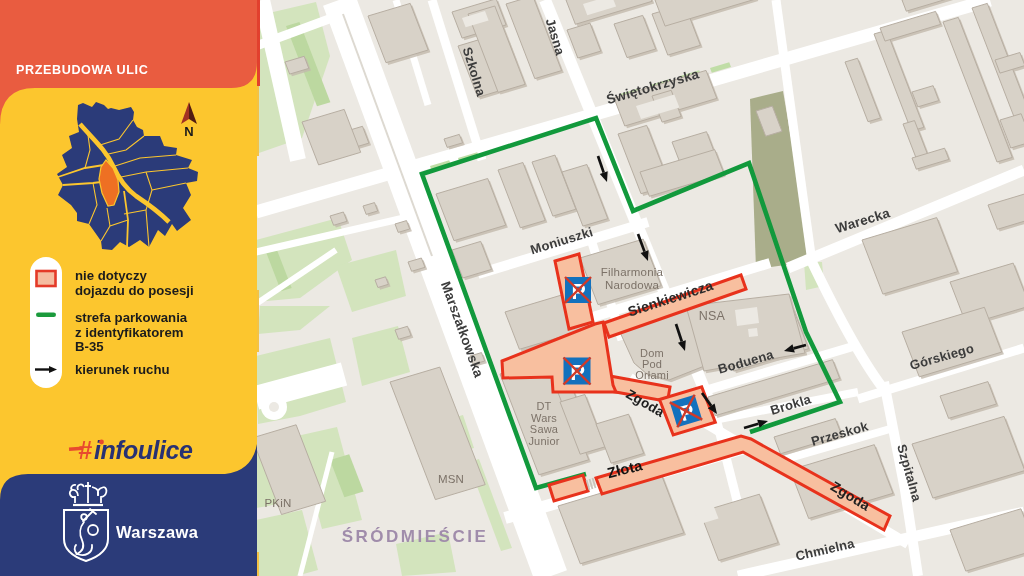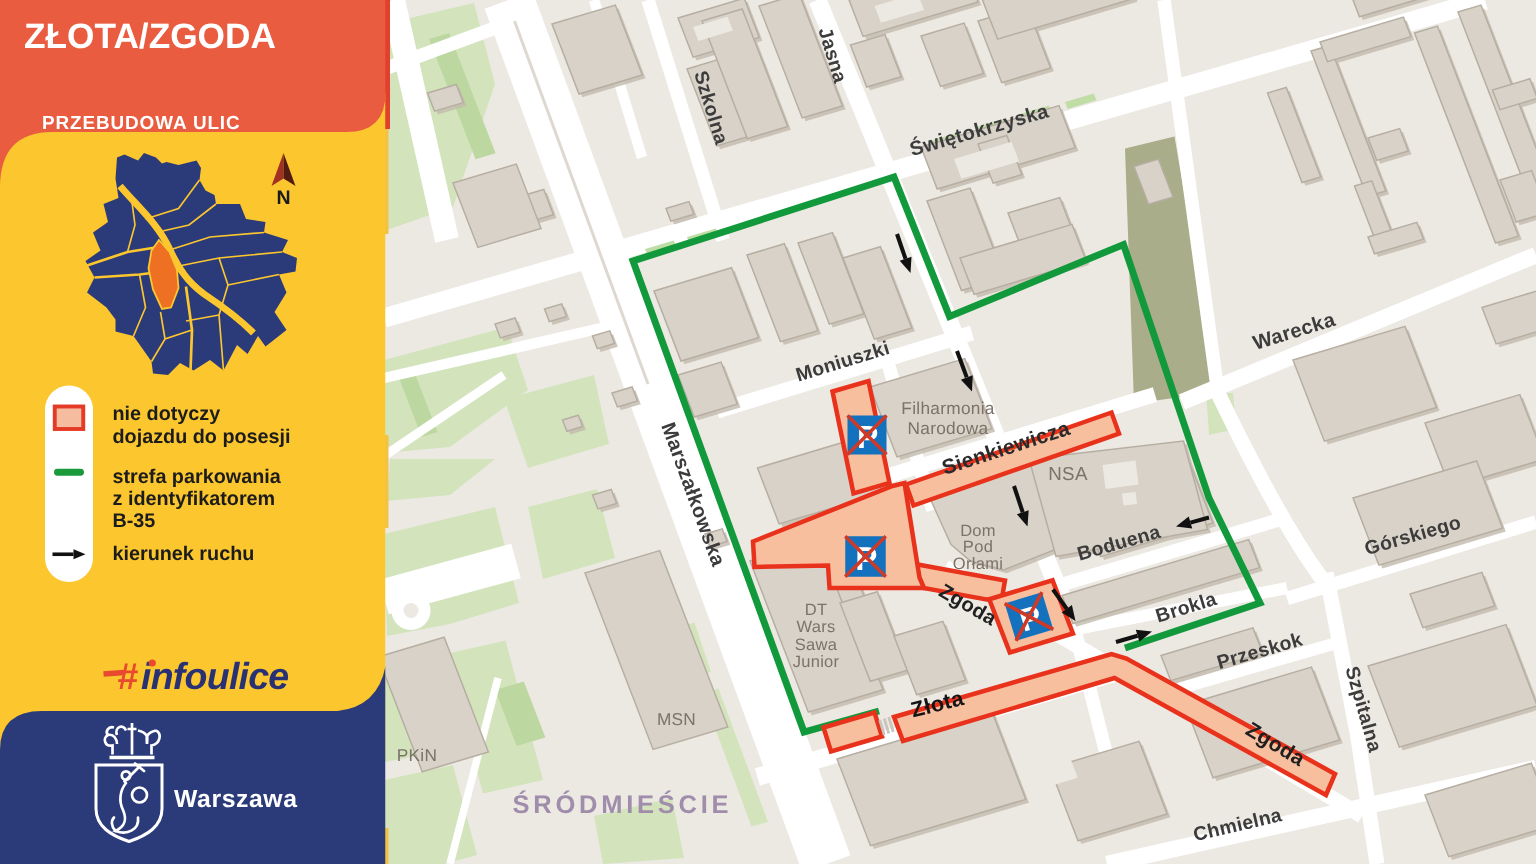--- a/index.html
+++ b/index.html
@@ -1,20 +1,20 @@
 <!DOCTYPE html>
 <html><head><meta charset="utf-8">
 <style>
 html,body{margin:0;padding:0;width:1024px;height:576px;overflow:hidden;background:#fff;
 font-family:"Liberation Sans", sans-serif;}
 #page{position:relative;width:1024px;height:576px;}
 #map{position:absolute;left:0;top:0;}
 #sidebar{position:absolute;left:0;top:0;width:256px;height:576px;}
 h1{position:absolute;left:16px;top:11px;margin:0;font-size:23.5px;letter-spacing:0px;color:#fff;font-weight:800;z-index:5;}
-h2{position:absolute;left:16px;top:63px;margin:12px;font-size:12.6px;letter-spacing:0.6px;color:#fff;font-weight:bold;z-index:5;}
+h2{position:absolute;left:16px;top:63px;margin:0;font-size:12.6px;letter-spacing:0.6px;color:#fff;font-weight:bold;z-index:5;}
 #sideart{position:absolute;left:0;top:0;z-index:4;}
 </style></head>
 <body>
 <div id="page">
 
 <svg id="map" width="1024" height="576" viewBox="0 0 1024 576">
 
 <rect x="250" y="0" width="774" height="576" fill="#ece9e3"></rect>
 
 <g fill="#d3e4bd" stroke="none">
@@ -322,21 +322,20 @@
 <text transform="translate(544,433)" font-size="11" fill="#7c7268" font-weight="400" text-anchor="middle" letter-spacing="0.2">Sawa</text>
 <text transform="translate(544,444.5)" font-size="11" fill="#7c7268" font-weight="400" text-anchor="middle" letter-spacing="0.2">Junior</text>
 <text transform="translate(451,483)" font-size="11.5" fill="#7c7268" font-weight="400" text-anchor="middle" letter-spacing="0.2">MSN</text>
 <text transform="translate(278,507)" font-size="11.5" fill="#7c7268" font-weight="400" text-anchor="middle" letter-spacing="0.2">PKiN</text>
 <text transform="translate(415,542)" font-size="17" fill="#a08cab" font-weight="700" text-anchor="middle" letter-spacing="2.5">ŚRÓDMIEŚCIE</text>
 </g>
 </svg>
 
 <div id="sidebar">
 
-<h1>ZŁOTA/ZGODA</h1>
 
 <h2>PRZEBUDOWA ULIC</h2>
 <svg id="sideart" width="257" height="576" viewBox="0 0 257 576">
 
 <rect x="0" y="62" width="257" height="444" fill="#fcc62e"></rect>
 
 <path d="M0,0 L257,0 L257,62 Q257,88 231,88 L35,88 Q0,88 0,125 Z" fill="#e95c40"></path>
 
 <path d="M0,576 L0,500 Q0,474 28,474 L225,474 Q252,471 257,444 L257,576 Z" fill="#2b3b79"></path>
 

